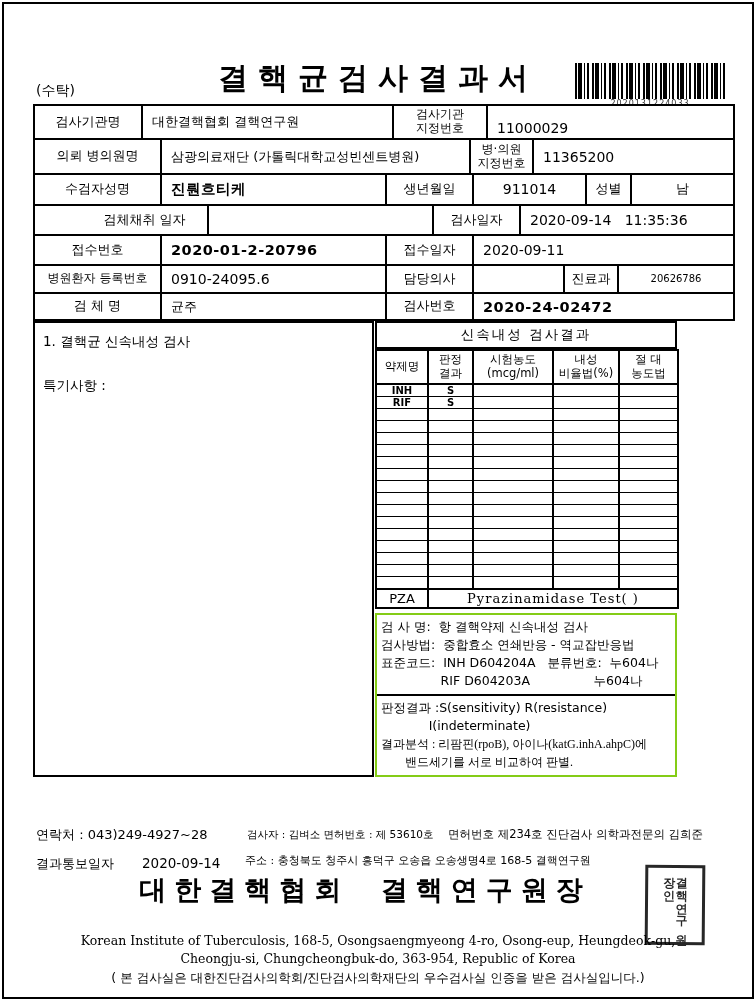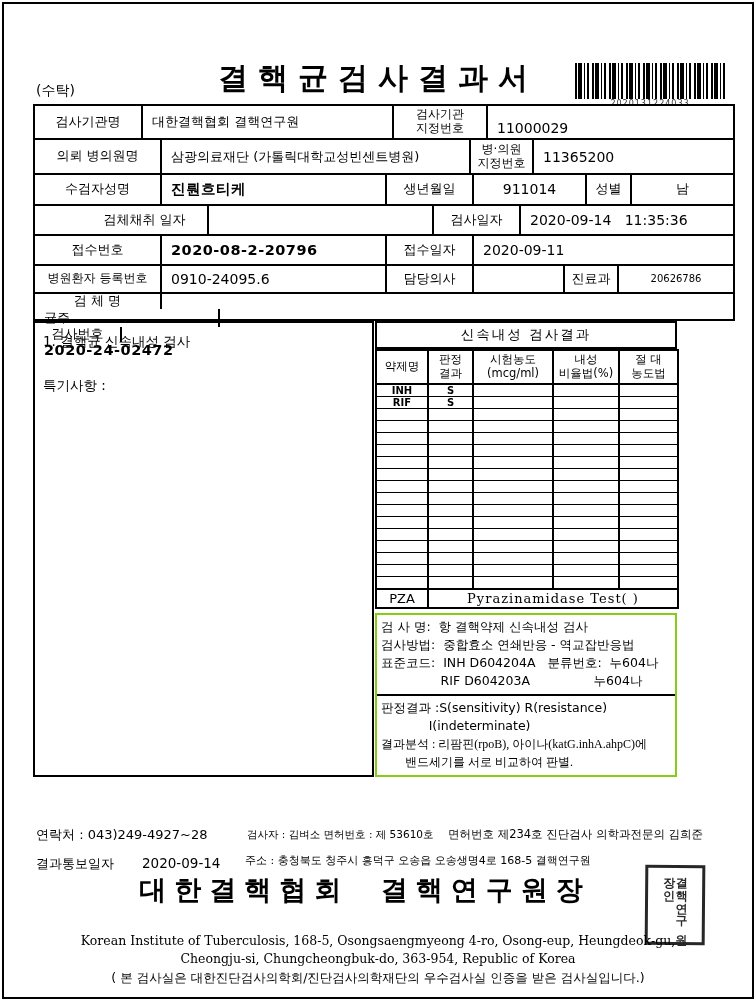--- a/index.html
+++ b/index.html
@@ -27,21 +27,21 @@
     border-right:2px solid #000;
   }
   .barcode-num{font-size:8px;text-align:center;letter-spacing:1px;color:#333;}
 
   
   .sheet{position:absolute;left:33px;top:104px;width:702px;}
 
   
   .itable{border:2px solid #000;}
   .irow{display:flex;border-bottom:2px solid #000;}
-  .irow:last-child{border-bottom:none;flex-direction:column;}
+  .irow:last-child{border-bottom:none;}
   .cell{box-sizing:border-box;border-right:2px solid #000;display:flex;align-items:center;}
   .cell:last-child{border-right:none;}
   .lab{justify-content:center;text-align:center;font-size:13px;line-height:1.15;}
   .lab2{font-size:12px;}
   .val{padding-left:9px;font-size:13px;}
   .num{font-size:14px;}
   .bold{font-weight:bold;font-size:14.5px;letter-spacing:.5px;}
   .small{font-size:10px;}
 
   
@@ -141,37 +141,37 @@
 
     <div class="irow" style="height:28px;padding-left:47px;">
       <div class="cell lab" style="width:127px;">검체채취 일자</div>
       <div class="cell val" style="width:225px;"></div>
       <div class="cell lab" style="width:87px;">검사일자</div>
       <div class="cell val num hardpre" style="flex:1;">2020-09-14   11:35:36</div>
     </div>
 
     <div class="irow" style="height:28px;">
       <div class="cell lab" style="width:127px;">접수번호</div>
-      <div class="cell val bold" style="width:225px;">2020-08-2-20796</div>
+      <div class="cell val bold" style="width:225px;">2020-01-2-20796</div>
       <div class="cell lab" style="width:87px;">접수일자</div>
       <div class="cell val num" style="flex:1;">2020-09-11</div>
     </div>
 
     <div class="irow" style="height:26px;">
       <div class="cell lab" style="width:127px;font-size:12px;">병원환자 등록번호</div>
       <div class="cell val num" style="width:225px;">0910-24095.6</div>
       <div class="cell lab" style="width:87px;">담당의사</div>
       <div class="cell val" style="width:91px;"></div>
       <div class="cell lab" style="width:54px;">진료과</div>
       <div class="cell lab small" style="flex:1;">20626786</div>
     </div>
 
     <div class="irow" style="height:25px;">
       <div class="cell lab" style="width:127px;">검 체 명</div>
-      <div class="cell val" style="width:185px;">균주</div>
+      <div class="cell val" style="width:225px;">균주</div>
       <div class="cell lab" style="width:87px;">검사번호</div>
       <div class="cell val bold" style="flex:1;">2020-24-02472</div>
     </div>
   </div>
 
   <div class="main">
 
     <div class="left-box">
       <div class="sec-title">1. 결핵균 신속내성 검사</div>
       <div class="remarks">특기사항 :</div>

